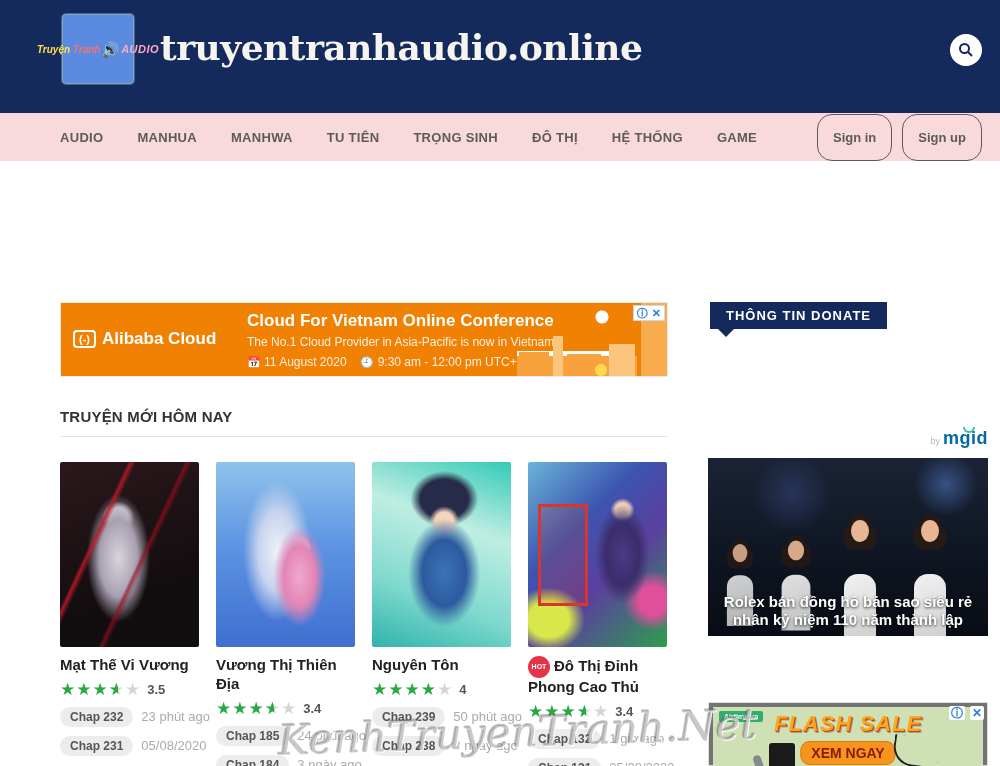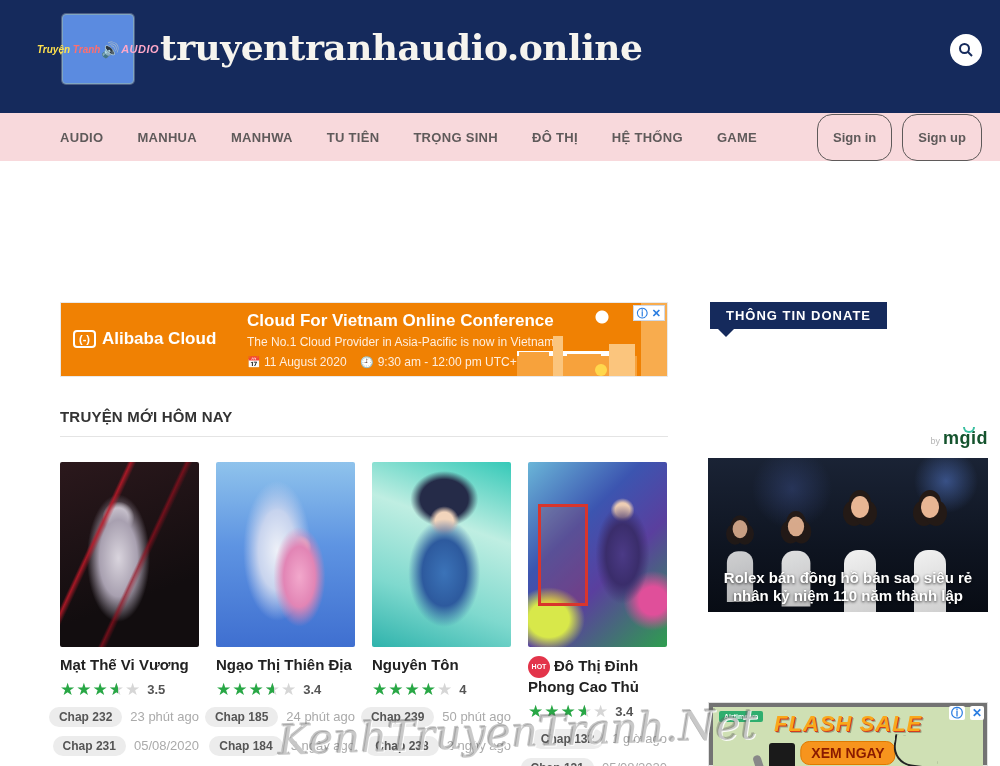--- a/index.html
+++ b/index.html
@@ -85,34 +85,34 @@
   }
   .cover4::after { content:""; position:absolute; left:10px; top:42px; width:44px; height:96px; border:3px solid #d8352c; background:rgba(220,60,40,.18); }
   .card-title { margin-top:9px; font-size:15px; font-weight:bold; color:#222; line-height:1.25; cursor:pointer; }
   .hot-badge { display:inline-flex; align-items:center; justify-content:center; width:22px; height:22px; border-radius:50%; background:#e3344a; color:#fff; font-size:7px; font-weight:bold; margin-right:4px; vertical-align:middle; }
   .stars-row { margin-top:6px; display:flex; align-items:center; gap:6px; }
   .stars { display:flex; font-size:17px; letter-spacing:1px; line-height:1; }
   .star { color:#d6d6d6; position:relative; }
   .star.full { color:#28a745; }
   .star.half::before { content:"★"; position:absolute; left:0; top:0; width:55%; overflow:hidden; color:#28a745; }
   .rating-num { font-size:13px; font-weight:bold; color:#555; }
-  .chap-row { margin-top:9px; display:flex; align-items:center; gap:8px;justify-content:flex-end; }
+  .chap-row { margin-top:9px; display:flex; align-items:center; gap:8px; }
   .chap-pill { background:#ececec; border-radius:12px; padding:3px 10px; font-size:12px; font-weight:bold; color:#555; white-space:nowrap; cursor:pointer; }
   .chap-time { font-size:13px; color:#aaa; white-space:nowrap; }
 
   
   .donate-badge { position:absolute; left:710px; top:302px; background:#152a5c; color:#fff; font-size:13px; font-weight:bold; letter-spacing:1px; padding:6px 16px;text-align:right; }
   .donate-badge::after { content:""; position:absolute; left:8px; bottom:-8px; border-left:8px solid transparent; border-right:8px solid transparent; border-top:8px solid #152a5c; }
   .donate-text { position:absolute; left:706px; top:333px; width:286px; font-size:13.5px; color:#8f8f8f; line-height:1.55; }
   .mgid { position:absolute; left:708px; top:428px; width:280px; text-align:right; cursor:pointer; }
   .mgid .by { font-size:9px; color:#b5b5b5; margin-right:3px; }
-  .mgid .brand { font-size:18px; font-weight:bold; color:#14532d; letter-spacing:.5px; position:relative; }
+  .mgid .brand { font-size:18px; font-weight:bold; color:#0369a1; letter-spacing:.5px; position:relative; }
   .mgid .brand::after { content:""; position:absolute; right:13px; top:-1px; width:8px; height:4px; border:2px solid #3bbfa0; border-top:none; border-radius:0 0 8px 8px; }
 
-  .native-ad { position:absolute; left:708px; top:458px; width:280px; height:154px; cursor:pointer; overflow:hidden; background:
+  .native-ad { position:absolute; left:708px; top:458px; width:280px; height:178px; cursor:pointer; overflow:hidden; background:
       radial-gradient(circle 40px at 85% 15%, rgba(90,130,220,.5), transparent 80%),
       radial-gradient(circle 50px at 30% 20%, rgba(60,80,140,.45), transparent 80%),
       linear-gradient(180deg, #1a2335 0%, #0e1420 60%, #080c14 100%);
   }
   .model { position:absolute; bottom:0; width:52px; height:110px; }
   .model .dress { position:absolute; bottom:0; left:10px; width:32px; height:62px; border-radius:14px 14px 0 0; background:linear-gradient(160deg, #f2f2f2, #cfcfcf); }
   .model .head { position:absolute; top:10px; left:17px; width:18px; height:22px; border-radius:50%; background:#e8b694; box-shadow:0 -4px 0 2px #241a16, 6px 6px 0 2px #241a16, -6px 6px 0 2px #241a16; }
   .m1 { left:6px; transform:scale(.82); opacity:.85; }
   .m2 { left:62px; transform:scale(.9); opacity:.92; }
   .m3 { left:126px; height:126px; }
@@ -219,21 +219,21 @@
         <span class="chap-time">23 phút ago</span>
       </div>
       <div class="chap-row">
         <span class="chap-pill">Chap 231</span>
         <span class="chap-time">05/08/2020</span>
       </div>
     </div>
 
     <div class="card">
       <div class="cover cover2"></div>
-      <div class="card-title">Ngạo Thị Thiên Địa</div>
+      <div class="card-title">Vương Thị Thiên Địa</div>
       <div class="stars-row">
         <div class="stars">
             <span class="star full">★</span>
             <span class="star full">★</span>
             <span class="star full">★</span>
             <span class="star half">★</span>
             <span class="star empty">★</span>
           </div>
         <span class="rating-num">3.4</span>
       </div>

